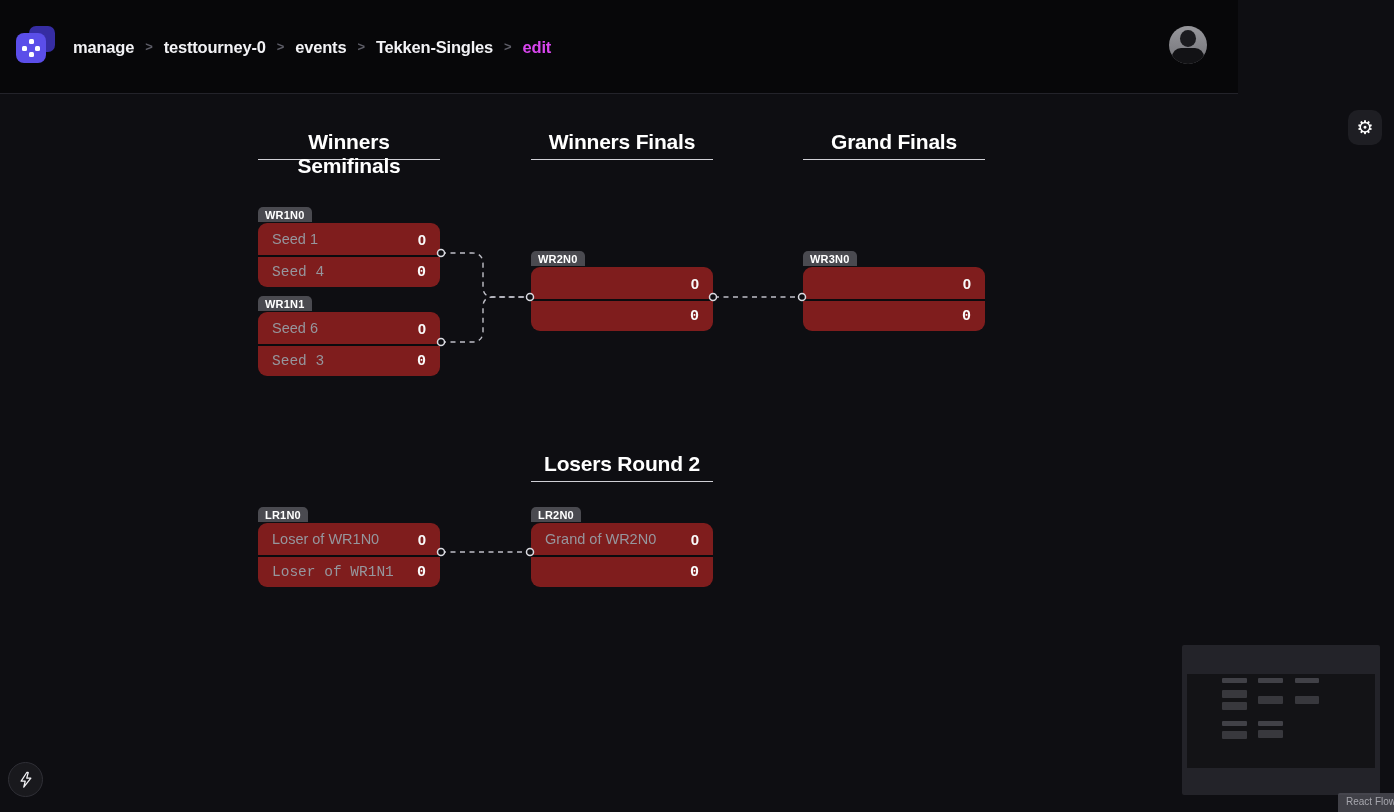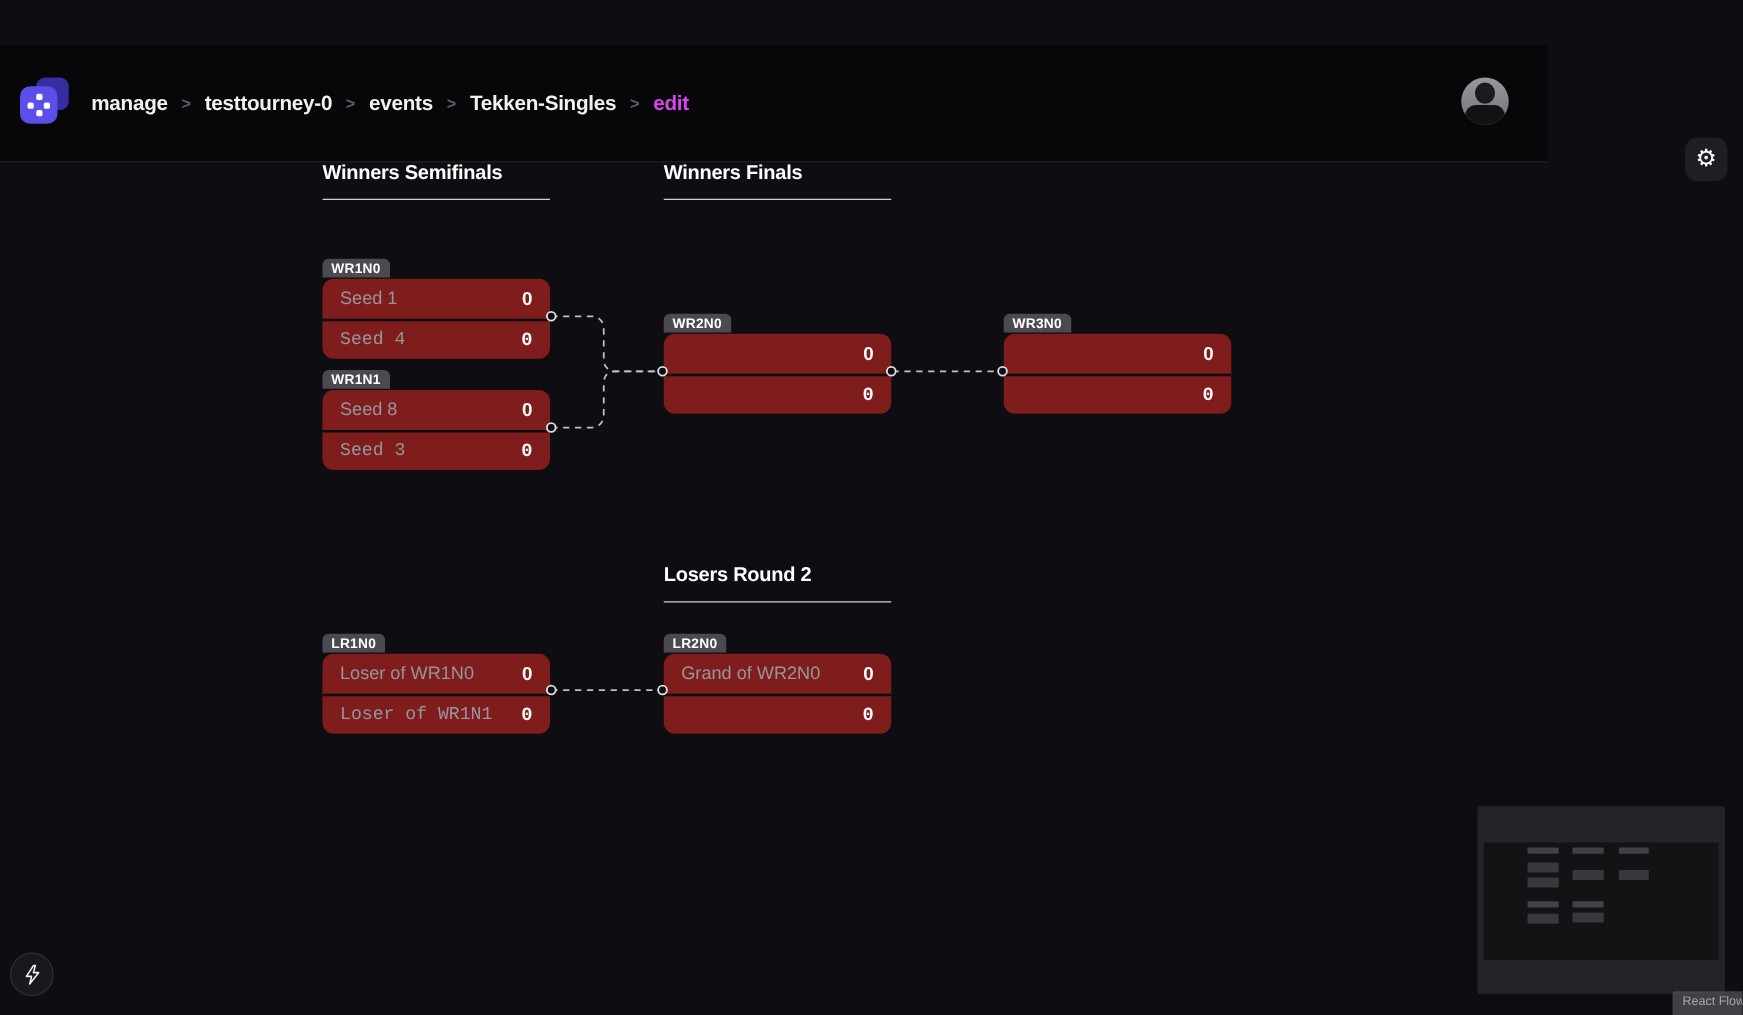--- a/index.html
+++ b/index.html
@@ -6,21 +6,21 @@
   html,body { width:1394px; height:812px; }
   body {
     position:relative; overflow:hidden;
     background:#0e0e12;
     font-family:"Liberation Sans","DejaVu Sans",sans-serif;
   }
 
   
   .topbar {
     position:absolute; left:0; top:0; width:1238px; height:94px;
-    background:#070709; border-bottom:1px solid #23232a; z-index:50;margin-top:36px;
+    background:#070709; border-bottom:1px solid #23232a; z-index:50;
   }
   .logo { position:absolute; left:16px; top:26px; width:44px; height:42px; cursor:pointer; }
   .logo .back  { position:absolute; left:13px; top:0;  width:26px; height:26px; border-radius:7px; background:#362da3; }
   .logo .front { position:absolute; left:0;  top:7px; width:30px; height:30px; border-radius:8px; background:#5b4ee9; }
   .logo .dot { position:absolute; width:5px; height:5px; border-radius:1.5px; background:#ffffff; }
   .logo .dot.d-top    { left:12.5px; top:6px; }
   .logo .dot.d-left   { left:6px;    top:12.5px; }
   .logo .dot.d-right  { left:19px;   top:12.5px; }
   .logo .dot.d-bottom { left:12.5px; top:19px; }
 
@@ -37,22 +37,22 @@
     border-radius:50%; overflow:hidden; cursor:pointer;
     background:linear-gradient(180deg,#97979c 0%,#737378 100%);
   }
   .avatar .head  { position:absolute; left:11px; top:4px; width:16px; height:17px; border-radius:50%; background:#1b1b1f; }
   .avatar .torso { position:absolute; left:3px; top:22px; width:32px; height:18px; border-radius:9px 9px 0 0; background:#121215; }
 
   
   .canvas { position:absolute; left:0; top:0; width:1394px; height:812px; background:#0e0e12; }
 
   .col-header {
-    position:absolute; width:182px; height:30px; 
-    color:#ffffff; font-size:16px; font-weight:700; letter-spacing:-0.2px;
+    position:absolute; width:182px; height:30px; text-align:center;
+    color:#ffffff; font-size:21px; font-weight:700; letter-spacing:-0.2px;
     border-bottom:1px solid #cfcfd5;
   }
 
   .match { position:absolute; width:182px; z-index:2; cursor:pointer; }
   .pill {
     display:inline-block; background:#4a4a50; color:#ffffff;
     font-size:11px; font-weight:700; letter-spacing:0.2px;
     padding:2px 7px 2px 7px; height:15px; line-height:12px;
     border-radius:5px 5px 0 0; margin-left:0;
   }
@@ -102,20 +102,23 @@
 <body>
 
 <div class="canvas">
 
   <div class="col-header" style="left:258px; top:130px;">
     <span>Winners Semifinals</span>
   </div>
   <div class="col-header" style="left:531px; top:130px;">
     <span>Winners Finals</span>
   </div>
+  <div class="col-header" style="left:803px; top:130px;">
+    <span>Grand Finals</span>
+  </div>
   <div class="col-header" style="left:531px; top:452px;">
     <span>Losers Round 2</span>
   </div>
 
   <div class="match" style="left:258px; top:205px;">
     <div class="pill">WR1N0</div>
     <div class="card">
       <div class="slot-row">
         <span class="p-name">Seed 1</span>
         <span class="p-score">0</span>
@@ -124,21 +127,21 @@
         <span class="p-name">Seed 4</span>
         <span class="p-score">0</span>
       </div>
     </div>
   </div>
 
   <div class="match" style="left:258px; top:294px;">
     <div class="pill">WR1N1</div>
     <div class="card">
       <div class="slot-row">
-        <span class="p-name">Seed 8</span>
+        <span class="p-name">Seed 6</span>
         <span class="p-score">0</span>
       </div>
       <div class="slot-row">
         <span class="p-name">Seed 3</span>
         <span class="p-score">0</span>
       </div>
     </div>
   </div>
 
   <div class="match" style="left:531px; top:249px;">

